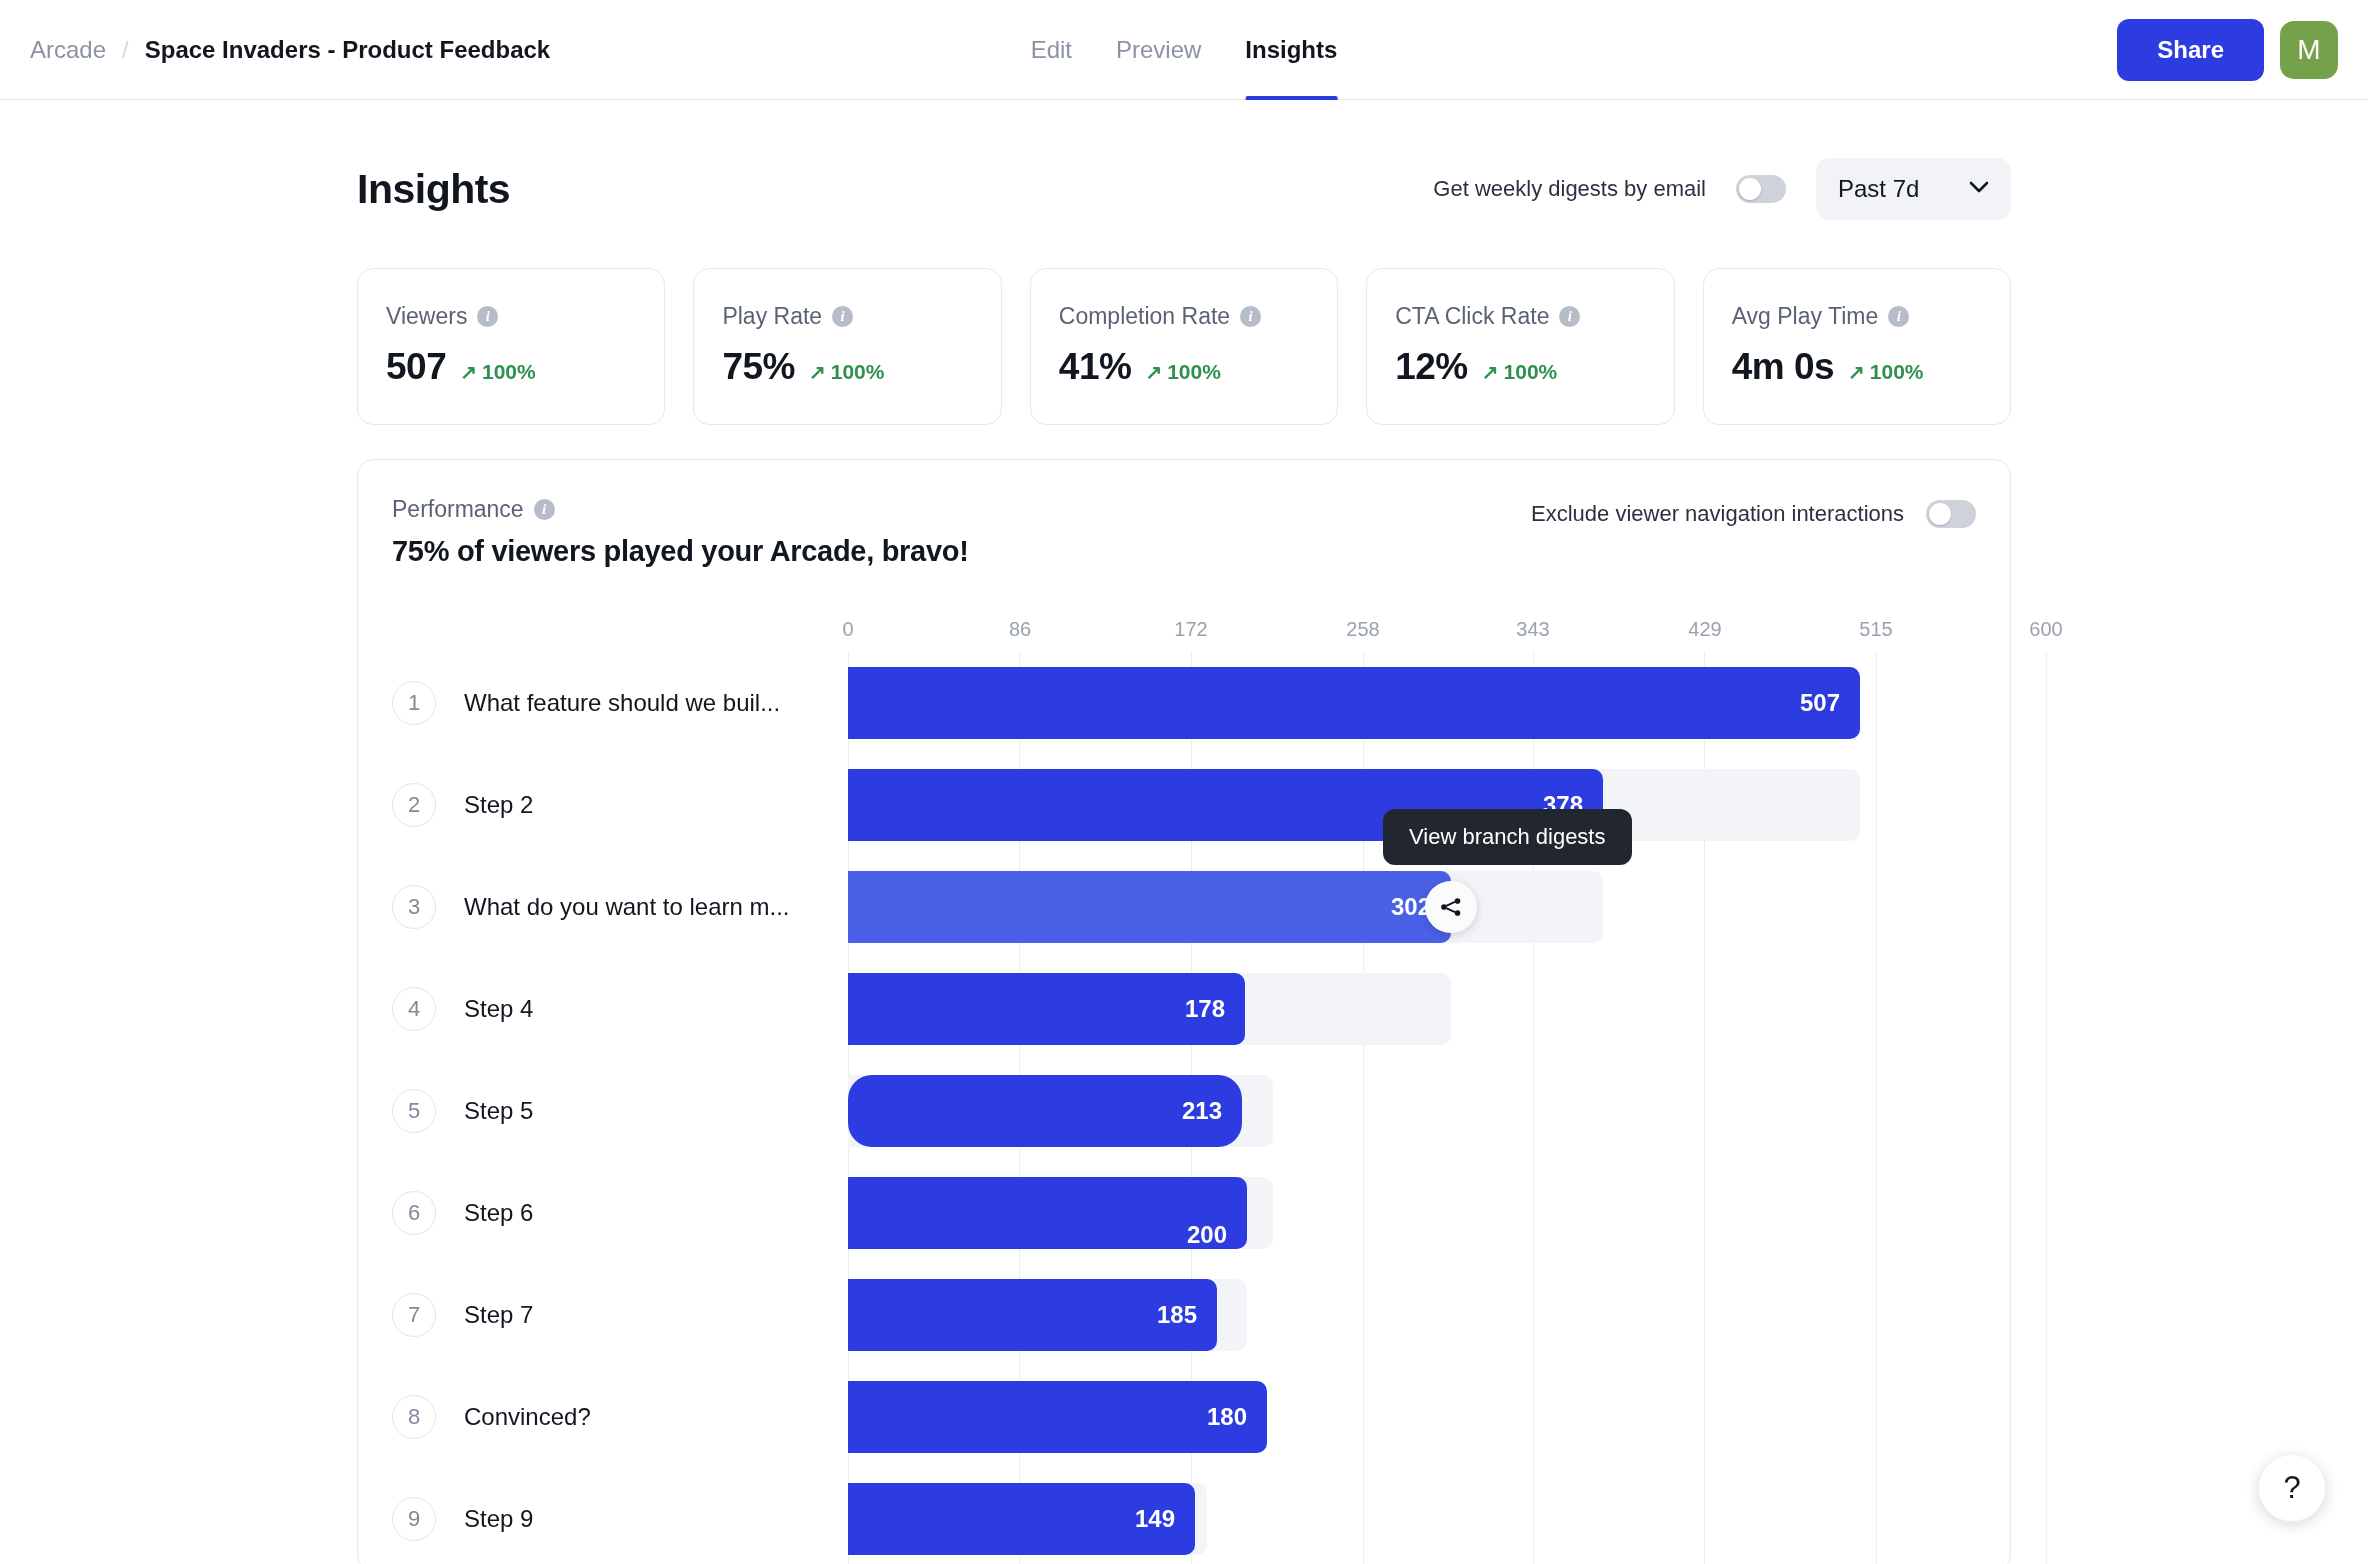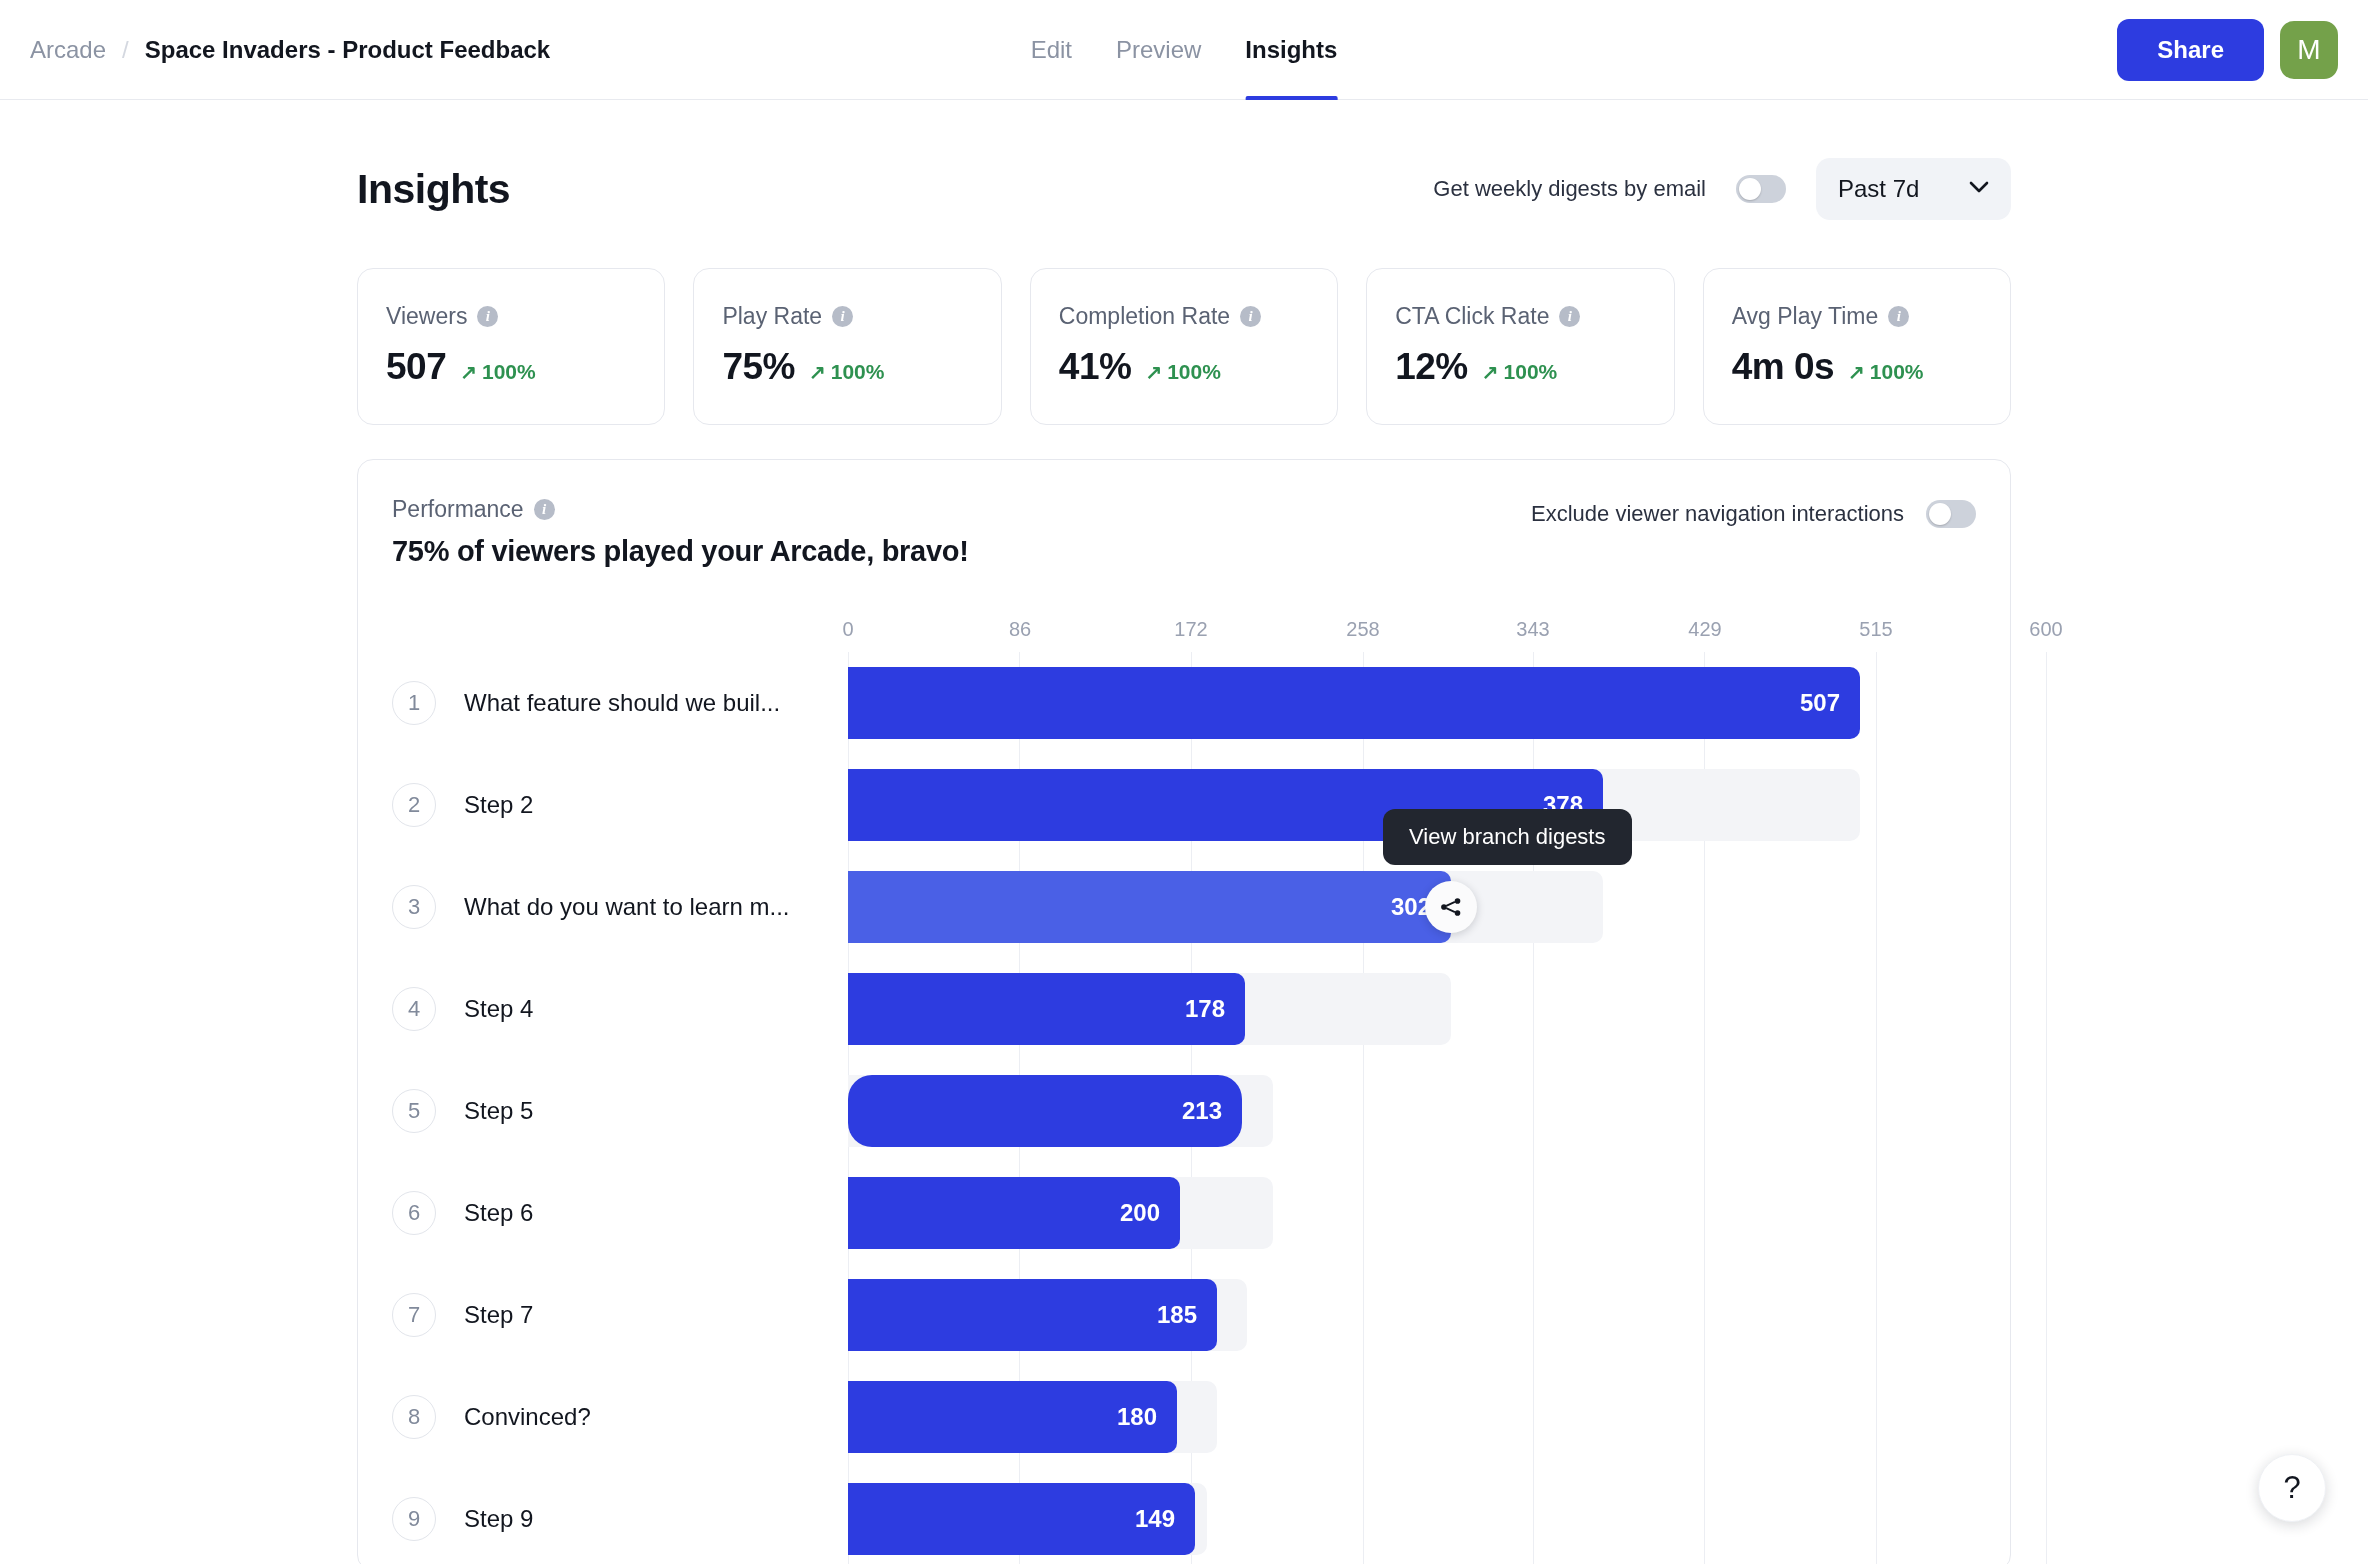--- a/index.html
+++ b/index.html
@@ -383,21 +383,21 @@
                 </div>
               </div>
             </div>
             <div class="row">
               <div class="row-label">
                 <div class="step-circle">6</div>
                 <div class="step-name">Step 6</div>
               </div>
               <div class="bar-area">
                 <div class="track" style="width: 425px;"></div>
-                <div class="bar" style="width: 332px;">
+                <div class="bar" style="width: 399px; align-items: flex-end;">
                   <span class="bar-value">200</span>
                 </div>
               </div>
             </div>
             <div class="row">
               <div class="row-label">
                 <div class="step-circle">7</div>
                 <div class="step-name">Step 7</div>
               </div>
               <div class="bar-area">
@@ -407,21 +407,21 @@
                 </div>
               </div>
             </div>
             <div class="row">
               <div class="row-label">
                 <div class="step-circle">8</div>
                 <div class="step-name">Convinced?</div>
               </div>
               <div class="bar-area">
                 <div class="track" style="width: 369px;"></div>
-                <div class="bar" style="width: 329px;">
+                <div class="bar" style="width: 419px;">
                   <span class="bar-value">180</span>
                 </div>
               </div>
             </div>
             <div class="row">
               <div class="row-label">
                 <div class="step-circle">9</div>
                 <div class="step-name">Step 9</div>
               </div>
               <div class="bar-area">

